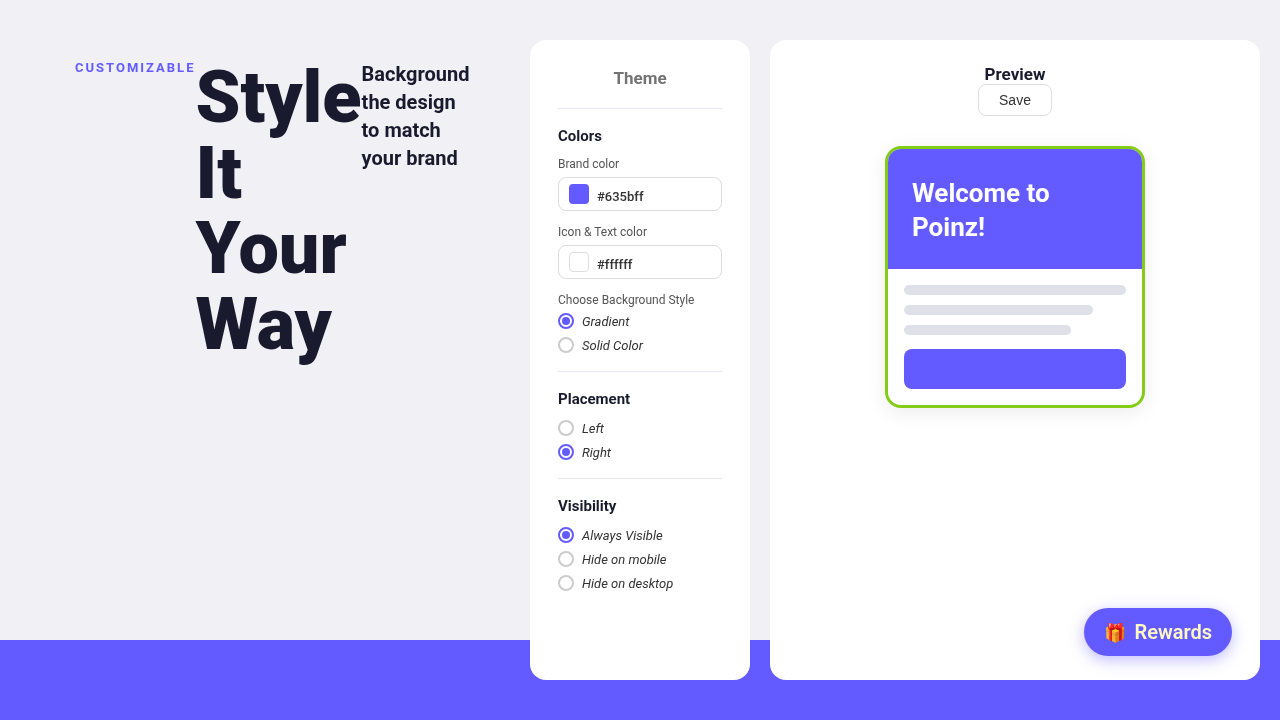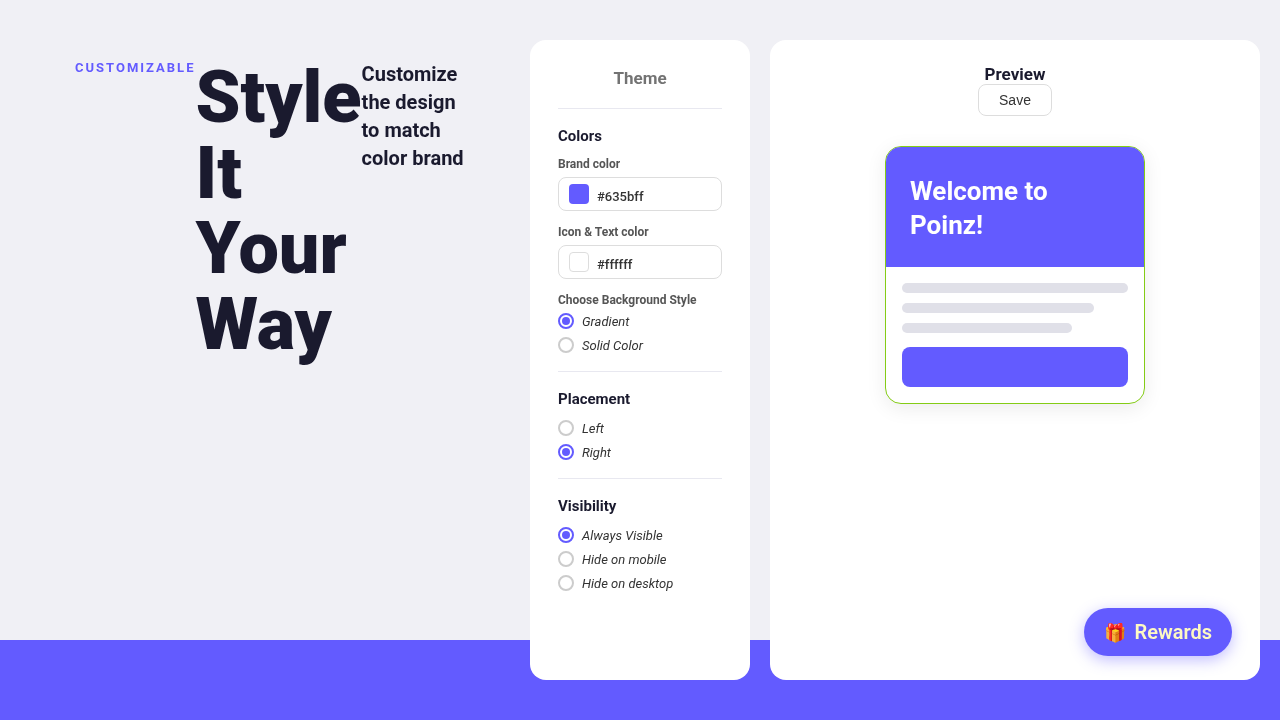--- a/index.html
+++ b/index.html
@@ -101,21 +101,20 @@
       font-size: 15px;
       font-weight: 700;
       color: #1a1a2e;
       margin-bottom: 12px;
     }
 
     .field-label {
       font-size: 12px;
       color: #555;
       margin-bottom: 6px;
-      font-weight: bold;
     }
 
     .color-input {
       display: flex;
       align-items: flex-end;
       border: 1.5px solid #ddd;
       border-radius: 8px;
       padding: 6px 10px;
       gap: 8px;
       margin-bottom: 14px;
@@ -210,21 +209,21 @@
       font-size: 14px;
       font-weight: 500;
       color: #333;
       cursor: pointer;
     }
 
     
     .widget-preview {
       background: #ffffff;
       border-radius: 16px;
-      border: 1px solid #84cc16;
+      border: 3px solid #84cc16;
       overflow: hidden;
       width: 260px;
       margin: 0 auto;
       box-shadow: 0 4px 20px rgba(0,0,0,0.08);
     }
 
     .widget-banner {
       background: #635bff;
       padding: 28px 24px 24px;
     }
@@ -287,21 +286,21 @@
 <body>
 
 <div class="bottom-bar"></div>
 
 <div class="left-panel">
   <div class="label-customizable">CUSTOMIZABLE</div>
   <div class="headline">
     <span>Style It</span><br>
     <span>Your Way</span>
   </div>
-  <div class="subheadline">Customize the design to match color brand</div>
+  <div class="subheadline">Background the design to match your brand</div>
 </div>
 
 <div class="panels-area">
 
   <div class="theme-panel">
     <div class="panel-title">Theme</div>
     <hr class="divider">
 
     <div class="section-title">Colors</div>
 

